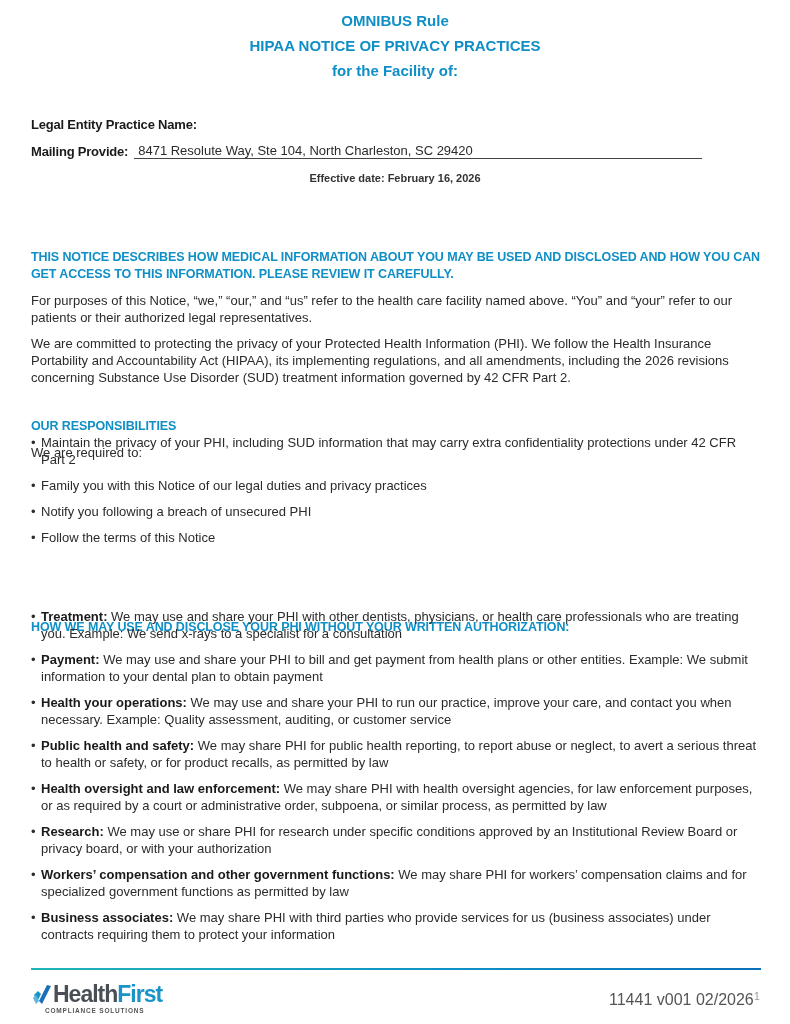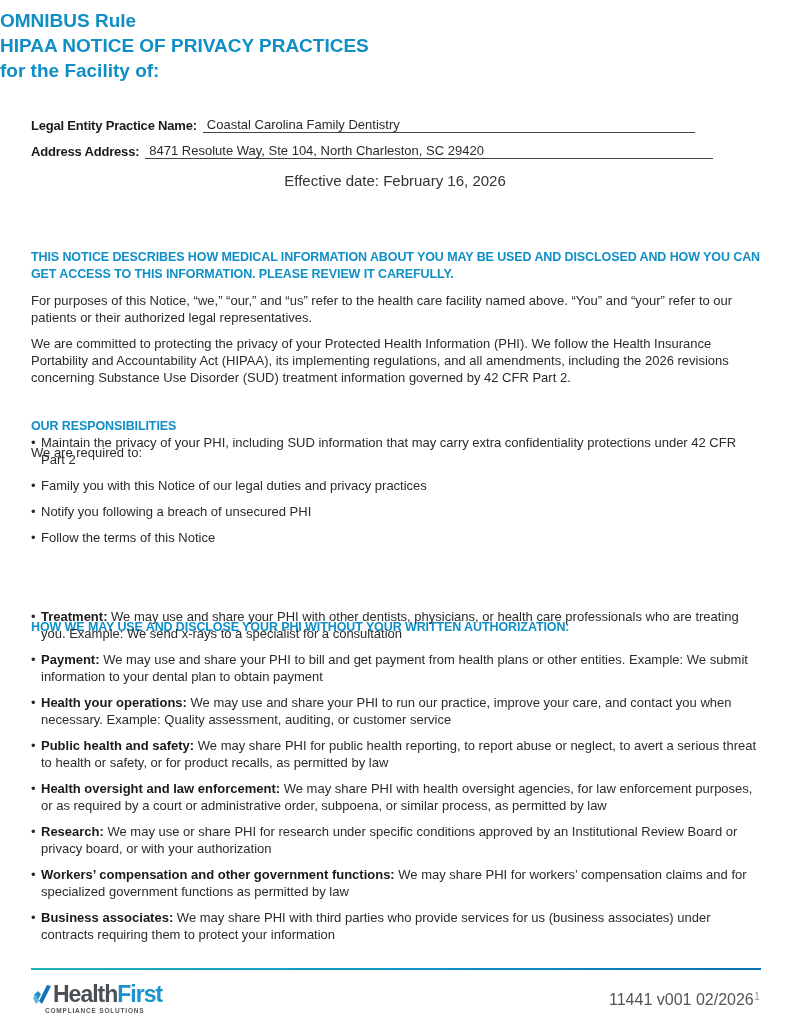--- a/index.html
+++ b/index.html
@@ -1,27 +1,27 @@
 <!DOCTYPE html>
 <html><head>
 <meta charset="utf-8">
 <style>
   html, body { margin: 0; padding: 0; background: #ffffff; }
   body { width: 790px; height: 1024px; position: relative; overflow: hidden;
          font-family: "Liberation Sans", sans-serif; color: #2b2b2b; }
-  .title-block { position: absolute; top: 8px; left: 0; width: 790px; text-align: left;
-                 color: #0f8fc6; font-weight: bold; font-size: 19px; line-height: 25px; }
+  .title-block { position: absolute; top: 8px; left: 0; width: 790px; text-align: center;
+                 color: #0f8fc6; font-weight: bold; font-size: 15px; line-height: 25px; }
   .field-row { position: absolute; left: 31px; font-size: 13px; display: flex; align-items: flex-end; }
   .field-label { font-weight: bold; color: #1a1a1a; margin-right: 6px; letter-spacing: -0.2px; }
   .field-value { border-bottom: 1px solid #444; font-size: 13px; color: #2b2b2b; padding-left: 4px; padding-bottom: 0px; line-height: 15px; }
   #row-name { top: 117px; }
   #row-name .field-value { width: 488px; }
   #row-addr { top: 143px; }
   #row-addr .field-value { width: 564px; }
-  .effective { position: absolute; top: 172px; left: 0; width: 790px; text-align: center; font-size: 15px; color: #333; }
+  .effective { position: absolute; top: 172px; left: 0; width: 790px; text-align: center; font-size: 11px; color: #333; font-weight: bold; }
   .content { position: absolute; left: 31px; width: 730px; font-size: 13px; line-height: 17px; color: #2b2b2b; margin-top: 37px; }
   .h-blue { color: #0f8fc6; font-weight: bold; font-size: 12.5px; line-height: 17px; letter-spacing: -0.1px; }
   p { margin: 0; }
   ul { list-style: none; margin: 0; padding: 0; }
   li { position: relative; padding-left: 10px; }
   li .bullet { position: absolute; left: 0; top: 0; }
   li b { color: #1a1a1a; }
   #sec-notice { top: 212px; }
   #p-purposes { top: 255px; }
   #p-committed { top: 298px; }
@@ -47,24 +47,23 @@
 <body>
 
 <div class="title-block">
   <div>OMNIBUS Rule</div>
   <div>HIPAA NOTICE OF PRIVACY PRACTICES</div>
   <div>for the Facility of:</div>
 </div>
 
 <div class="field-row" id="row-name">
   <span class="field-label">Legal Entity Practice Name:</span>
-  <span class="field-value">Coastal Carolina Family Dentistry</span>
 </div>
 <div class="field-row" id="row-addr">
-  <span class="field-label">Address Address:</span>
+  <span class="field-label">Mailing Provide:</span>
   <span class="field-value">8471 Resolute Way, Ste 104, North Charleston, SC 29420</span>
 </div>
 <div class="effective">Effective date: February 16, 2026</div>
 
 <div class="content h-blue" id="sec-notice">THIS NOTICE DESCRIBES HOW MEDICAL INFORMATION ABOUT YOU MAY BE USED AND DISCLOSED AND HOW YOU CAN GET ACCESS TO THIS INFORMATION. PLEASE REVIEW IT CAREFULLY.</div>
 <p class="content" id="p-purposes">For purposes of this Notice, “we,” “our,” and “us” refer to the health care facility named above. “You” and “your” refer to our patients or their authorized legal representatives.</p>
 <p class="content" id="p-committed">We are committed to protecting the privacy of your Protected Health Information (PHI). We follow the Health Insurance Portability and Accountability Act (HIPAA), its implementing regulations, and all amendments, including the 2026 revisions concerning Substance Use Disorder (SUD) treatment information governed by 42 CFR Part 2.</p>
 
 <div class="content h-blue" id="sec-resp">OUR RESPONSIBILITIES</div>
 <p class="content" id="p-required">We are required to:</p>

